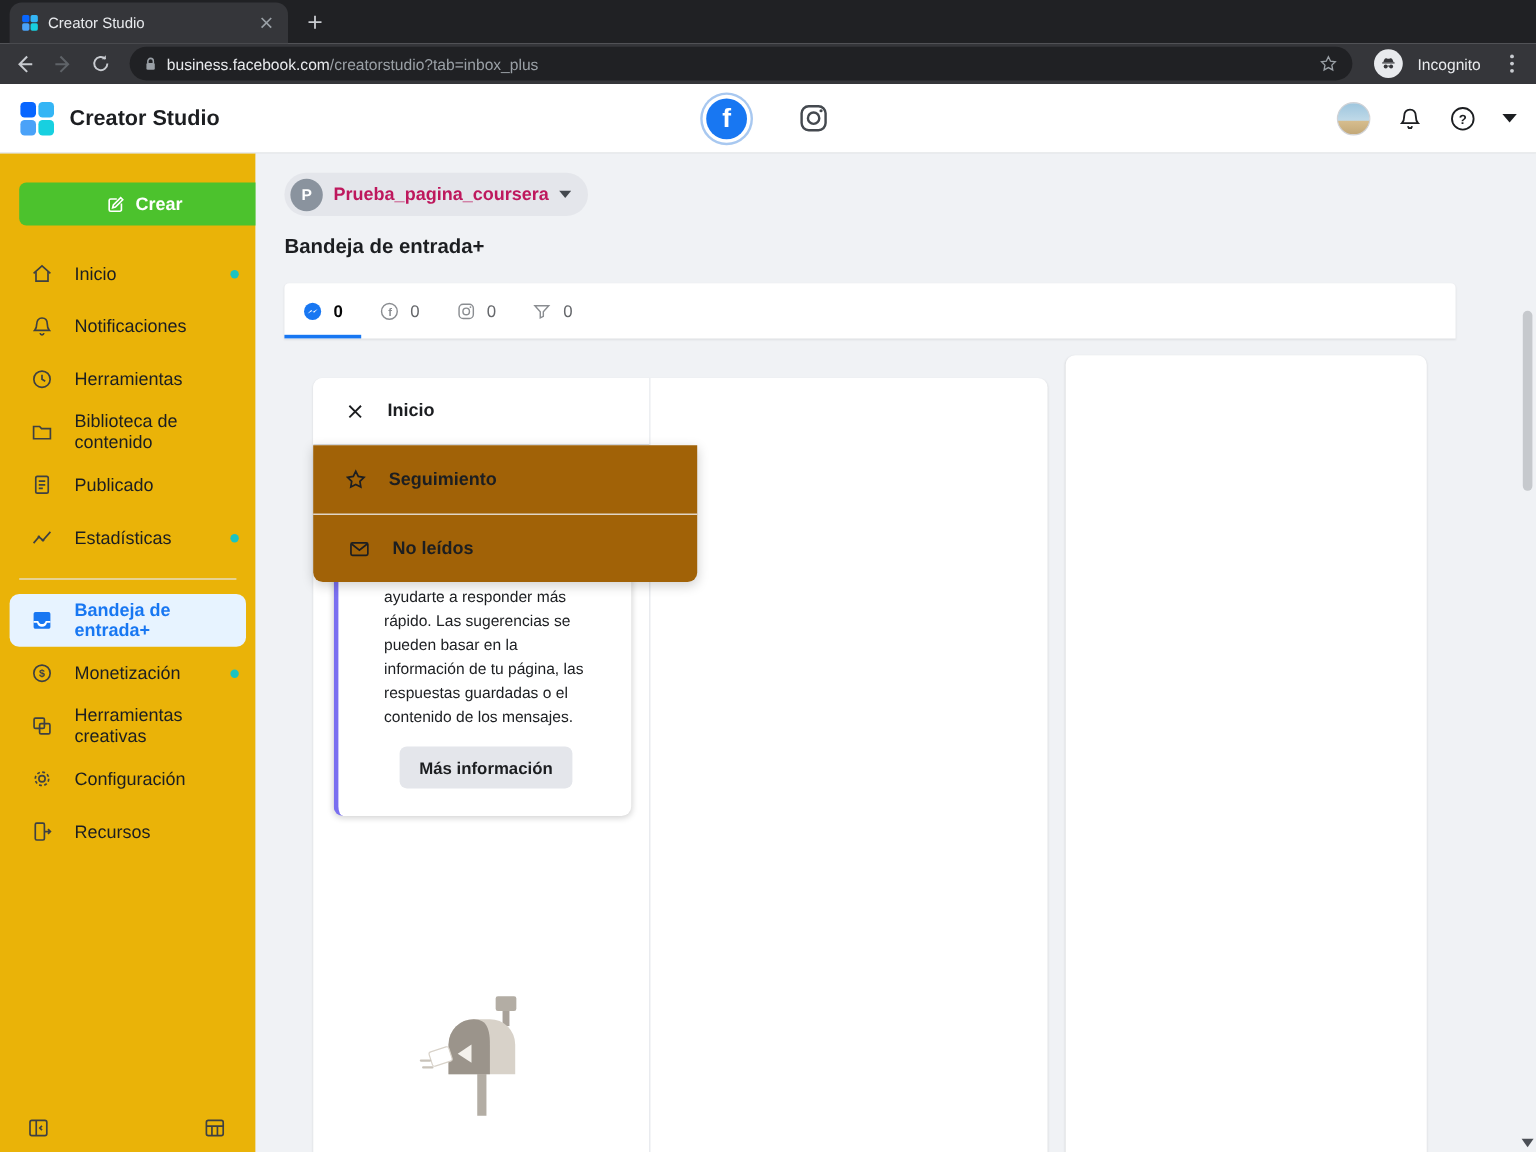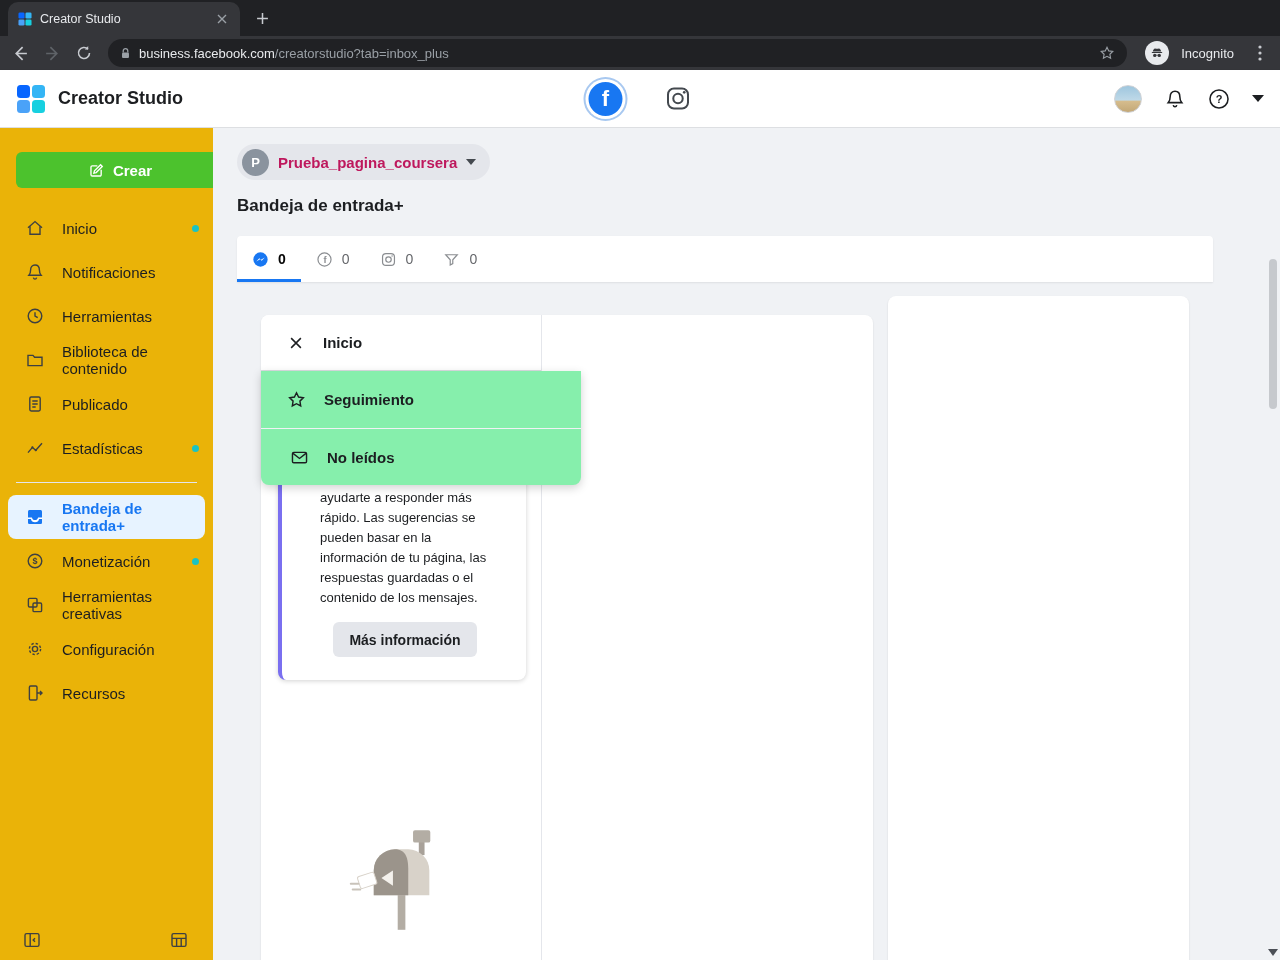--- a/index.html
+++ b/index.html
@@ -71,21 +71,21 @@
   .panel-lm { position:absolute; left:48px; top:187px; width:612px; bottom:-8px; background:#fff;
               border-radius:8px 8px 0 0; box-shadow:0 1px 2px rgba(0,0,0,.12); }
   .panel-lm .vdiv { position:absolute; left:280px; top:0; bottom:0; width:1px; background:#e4e6eb; }
   .panel-right { position:absolute; left:675px; top:168px; width:301px; bottom:-8px; background:#fff;
                  border-radius:8px 8px 0 0; box-shadow:0 1px 2px rgba(0,0,0,.12); }
 
   .filtermenu { position:absolute; left:48px; top:187px; z-index:6; width:320px; }
   .fm-close { width:280px; height:56px; background:#fff; display:flex; align-items:center; gap:18px; padding:0 26px;
               border-bottom:1px solid #dadde1; border-radius:8px 0 0 0; }
   .fm-label { font-size:15px; font-weight:700; color:#1c1e21; }
-  .fm-menu { width:320px; background:#86efac; border-radius:0 0 8px 8px; box-shadow:0 3px 10px rgba(0,0,0,.18); }
+  .fm-menu { width:320px; background:#a16207; border-radius:0 0 8px 8px; box-shadow:0 3px 10px rgba(0,0,0,.18); }
   .fm-item { height:57px; display:flex; align-items:center; gap:18px; padding:0 26px; }
   .fm-item + .fm-item { border-top:1px solid #f0f2f5;padding-left:29px; }
 
   .tipcard { position:absolute; left:65px; top:342px; width:248px; height:210px; background:#fff; border-radius:8px;
              border-left:4px solid #7a6ff0; box-shadow:0 1px 5px rgba(0,0,0,.18); z-index:2; padding:18px 36px 0 38px; }
   .tiptext { font-size:13px; line-height:20px; color:#1c1e21; width:172px; }
   .tipbtn { display:block; margin:14px auto 0; background:#e4e6eb; border:none; border-radius:6px; height:35px;
             padding:0 16px; font-size:14px; font-weight:600; color:#1c1e21; font-family:"Liberation Sans", sans-serif; }
 
   .mailbox { position:absolute; left:132px; top:692px; z-index:1; }

